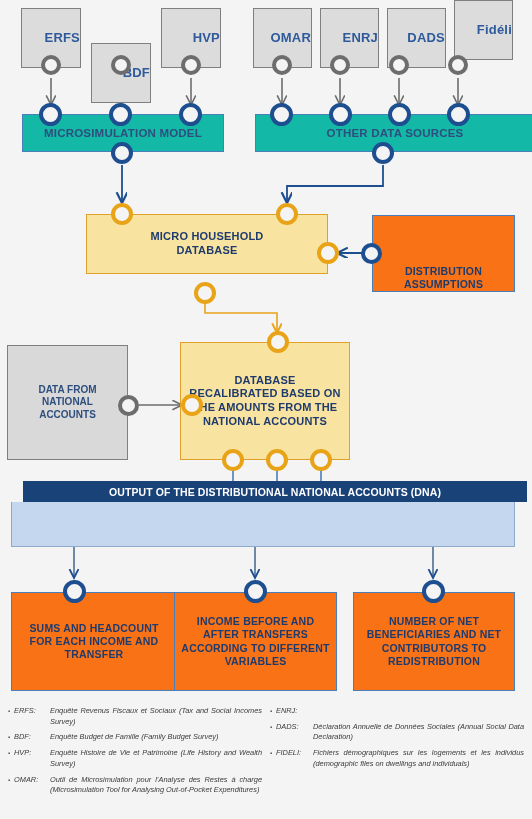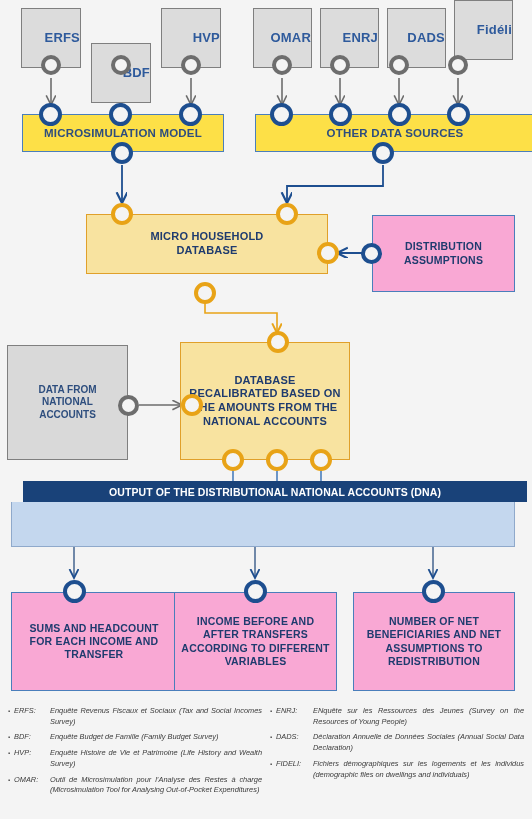--- a/index.html
+++ b/index.html
@@ -32,42 +32,43 @@
   .src-box {
     background: #dcdcdc;
     border: 1px solid #7f7f7f;
     color: #2e5a9c;
     font-size: 13px;
     font-weight: 600;
     letter-spacing: .2px;
     justify-content: flex-end;
   }
   .blue-bar {
-    background: #fde047;
+    background: #14b8a6;
     border: 1px solid #4a7ebb;
     color: #2e4e7e;
     font-size: 11.5px;
     font-weight: bold;
     letter-spacing: .2px;
   }
   .yellow-box {
     background: #f8e3a0;
     border: 1px solid #e0a02a;
     color: #1f3b6e;
     font-size: 11px;
     font-weight: bold;
     letter-spacing: .2px;
   }
   .blue-box {
-    background: #f9a8d4;
+    background: #f97316;
     border: 1px solid #4a7ebb;
     color: #1f3b6e;
     font-size: 10.5px;
     font-weight: bold;
     letter-spacing: .2px;
+    justify-content: flex-end;
   }
   .grey-box {
     background: #d9d9d9;
     border: 1px solid #7f7f7f;
     color: #2e4e7e;
     font-size: 10px;
     font-weight: 600;
   }
   .dna-head {
     position: absolute;
@@ -279,21 +280,21 @@
   </div>
   <div class="dna-body" style="left:11px;top:502px;width:504px;height:45px;"></div>
 
   <div class="box blue-box" style="left:11px;top:592px;width:166px;height:99px;padding:0 6px;">
     <span>SUMS AND HEADCOUNT FOR EACH INCOME AND TRANSFER</span>
   </div>
   <div class="box blue-box" style="left:174px;top:592px;width:163px;height:99px;padding:0 6px;">
     <span>INCOME BEFORE AND AFTER TRANSFERS ACCORDING TO DIFFERENT VARIABLES</span>
   </div>
   <div class="box blue-box" style="left:353px;top:592px;width:162px;height:99px;padding:0 6px;">
-    <span>NUMBER OF NET BENEFICIARIES AND NET ASSUMPTIONS TO REDISTRIBUTION</span>
+    <span>NUMBER OF NET BENEFICIARIES AND NET CONTRIBUTORS TO REDISTRIBUTION</span>
   </div>
   <div class="node node-blue" style="left:63px;top:580px;width:23px;height:23px;"></div>
   <div class="node node-blue" style="left:244px;top:580px;width:23px;height:23px;"></div>
   <div class="node node-blue" style="left:422px;top:580px;width:23px;height:23px;"></div>
 
 </div>
 
 <div class="legend">
   <div class="legend-col col-left">
     <div class="legend-item">
@@ -314,21 +315,20 @@
     <div class="legend-item">
       <span class="legend-bullet">▪</span>
       <span class="legend-key">OMAR:</span>
       <span class="legend-def">Outil de Microsimulation pour l’Analyse des Restes à charge (Microsimulation Tool for Analysing Out-of-Pocket Expenditures)</span>
     </div>
   </div>
   <div class="legend-col col-right">
     <div class="legend-item">
       <span class="legend-bullet">▪</span>
       <span class="legend-key">ENRJ:</span>
-      <span class="legend-def">ENquête sur les Ressources des Jeunes (Survey on the Resources of Young People)</span>
     </div>
     <div class="legend-item">
       <span class="legend-bullet">▪</span>
       <span class="legend-key">DADS:</span>
       <span class="legend-def">Déclaration Annuelle de Données Sociales (Annual Social Data Declaration)</span>
     </div>
     <div class="legend-item">
       <span class="legend-bullet">▪</span>
       <span class="legend-key">FIDELI:</span>
       <span class="legend-def">Fichiers démographiques sur les logements et les individus (demographic files on dwellings and individuals)</span>

